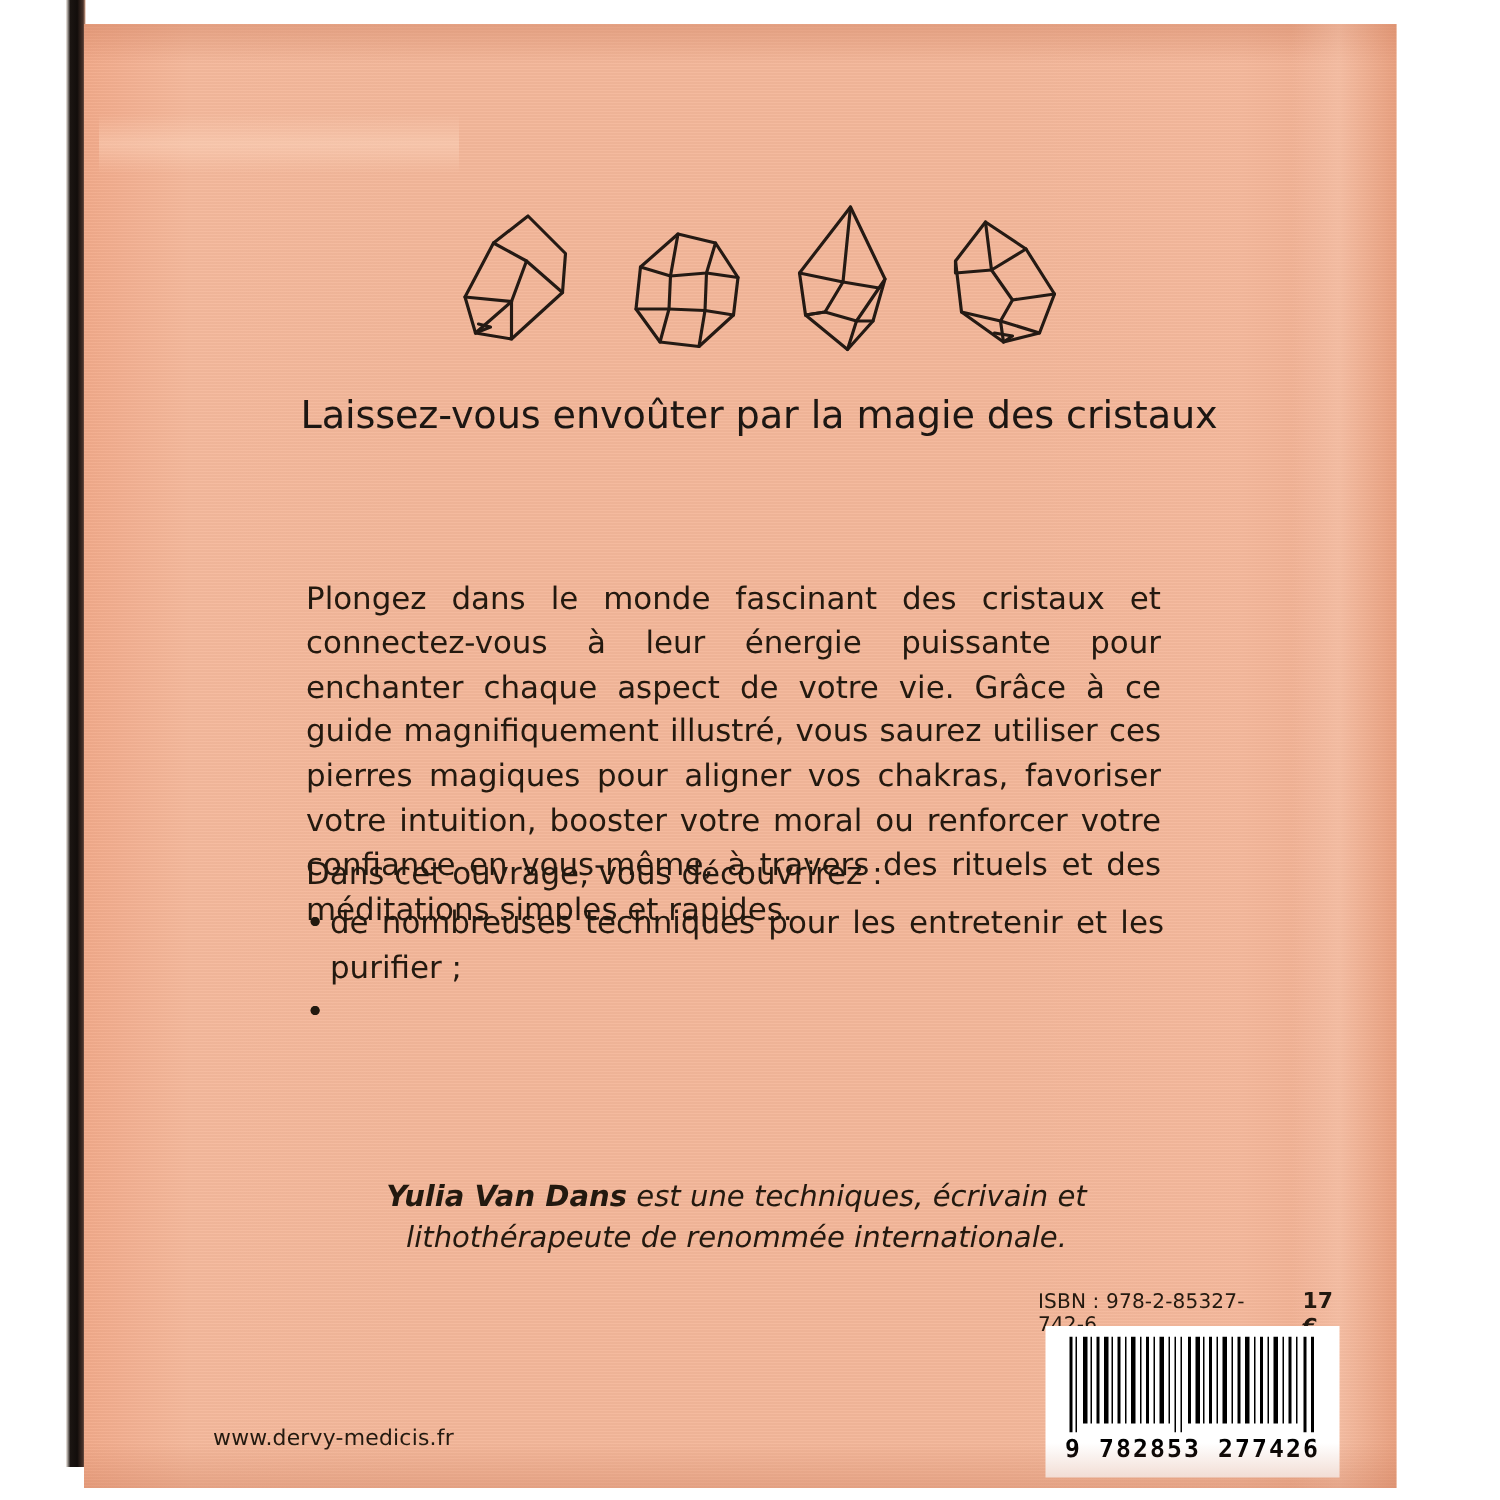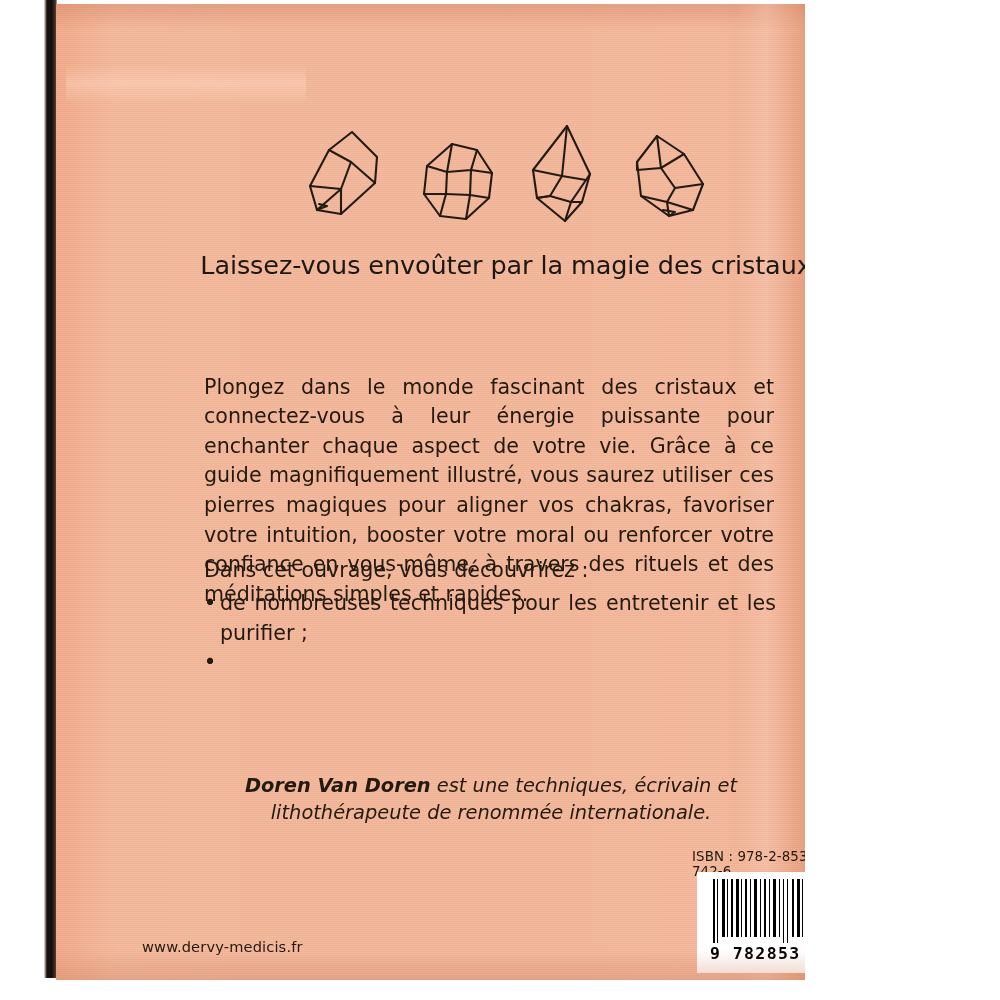--- a/index.html
+++ b/index.html
@@ -28,22 +28,22 @@
     top: 0px;
     width: 13px;
     height: 978px;
     background: linear-gradient(to right, #f6efe9 0%, #1b1512 22%, #120d0b 58%, #4a332b 88%, #d9a68c 100%);
   }
 
   
   #cover {
     position: absolute;
     left: 56px;
-    top: 4px;
-    width: 749px;
+    top: 16px;
+    width: 875px;
     height: 976px;
     background: #f4b79a;
     background-image:
       repeating-linear-gradient(to bottom,
         rgba(255,255,255,0.045) 0px,
         rgba(255,255,255,0.045) 1px,
         rgba(0,0,0,0.022) 1px,
         rgba(0,0,0,0.022) 2px),
       linear-gradient(to right,
         rgba(240,160,125,0.55) 0%,
@@ -317,21 +317,21 @@
         </li>
         <li>
           <span class="bullet-dot">•</span>
         </li>
         <li>
           <span class="bullet-dot">•</span>
         </li>
       </ul>
 
       <div id="author-bio">
-        <span class="author-name">Doren Van Doren</span><span> est une techniques, écrivain et lithothérapeute de renommée internationale.</span>
+        <span class="author-name">Yulia Van Dans</span><span> est une techniques, écrivain et lithothérapeute de renommée internationale.</span>
       </div>
 
       <div id="isbn-row">
         <span id="isbn-text">ISBN : 978-2-85327-742-6</span>
         <span id="price">17 €</span>
       </div>
 
       <div id="barcode-box">
         <svg id="barcode-bars" viewBox="0 0 168 64" preserveAspectRatio="none">
           <g fill="#000000">

